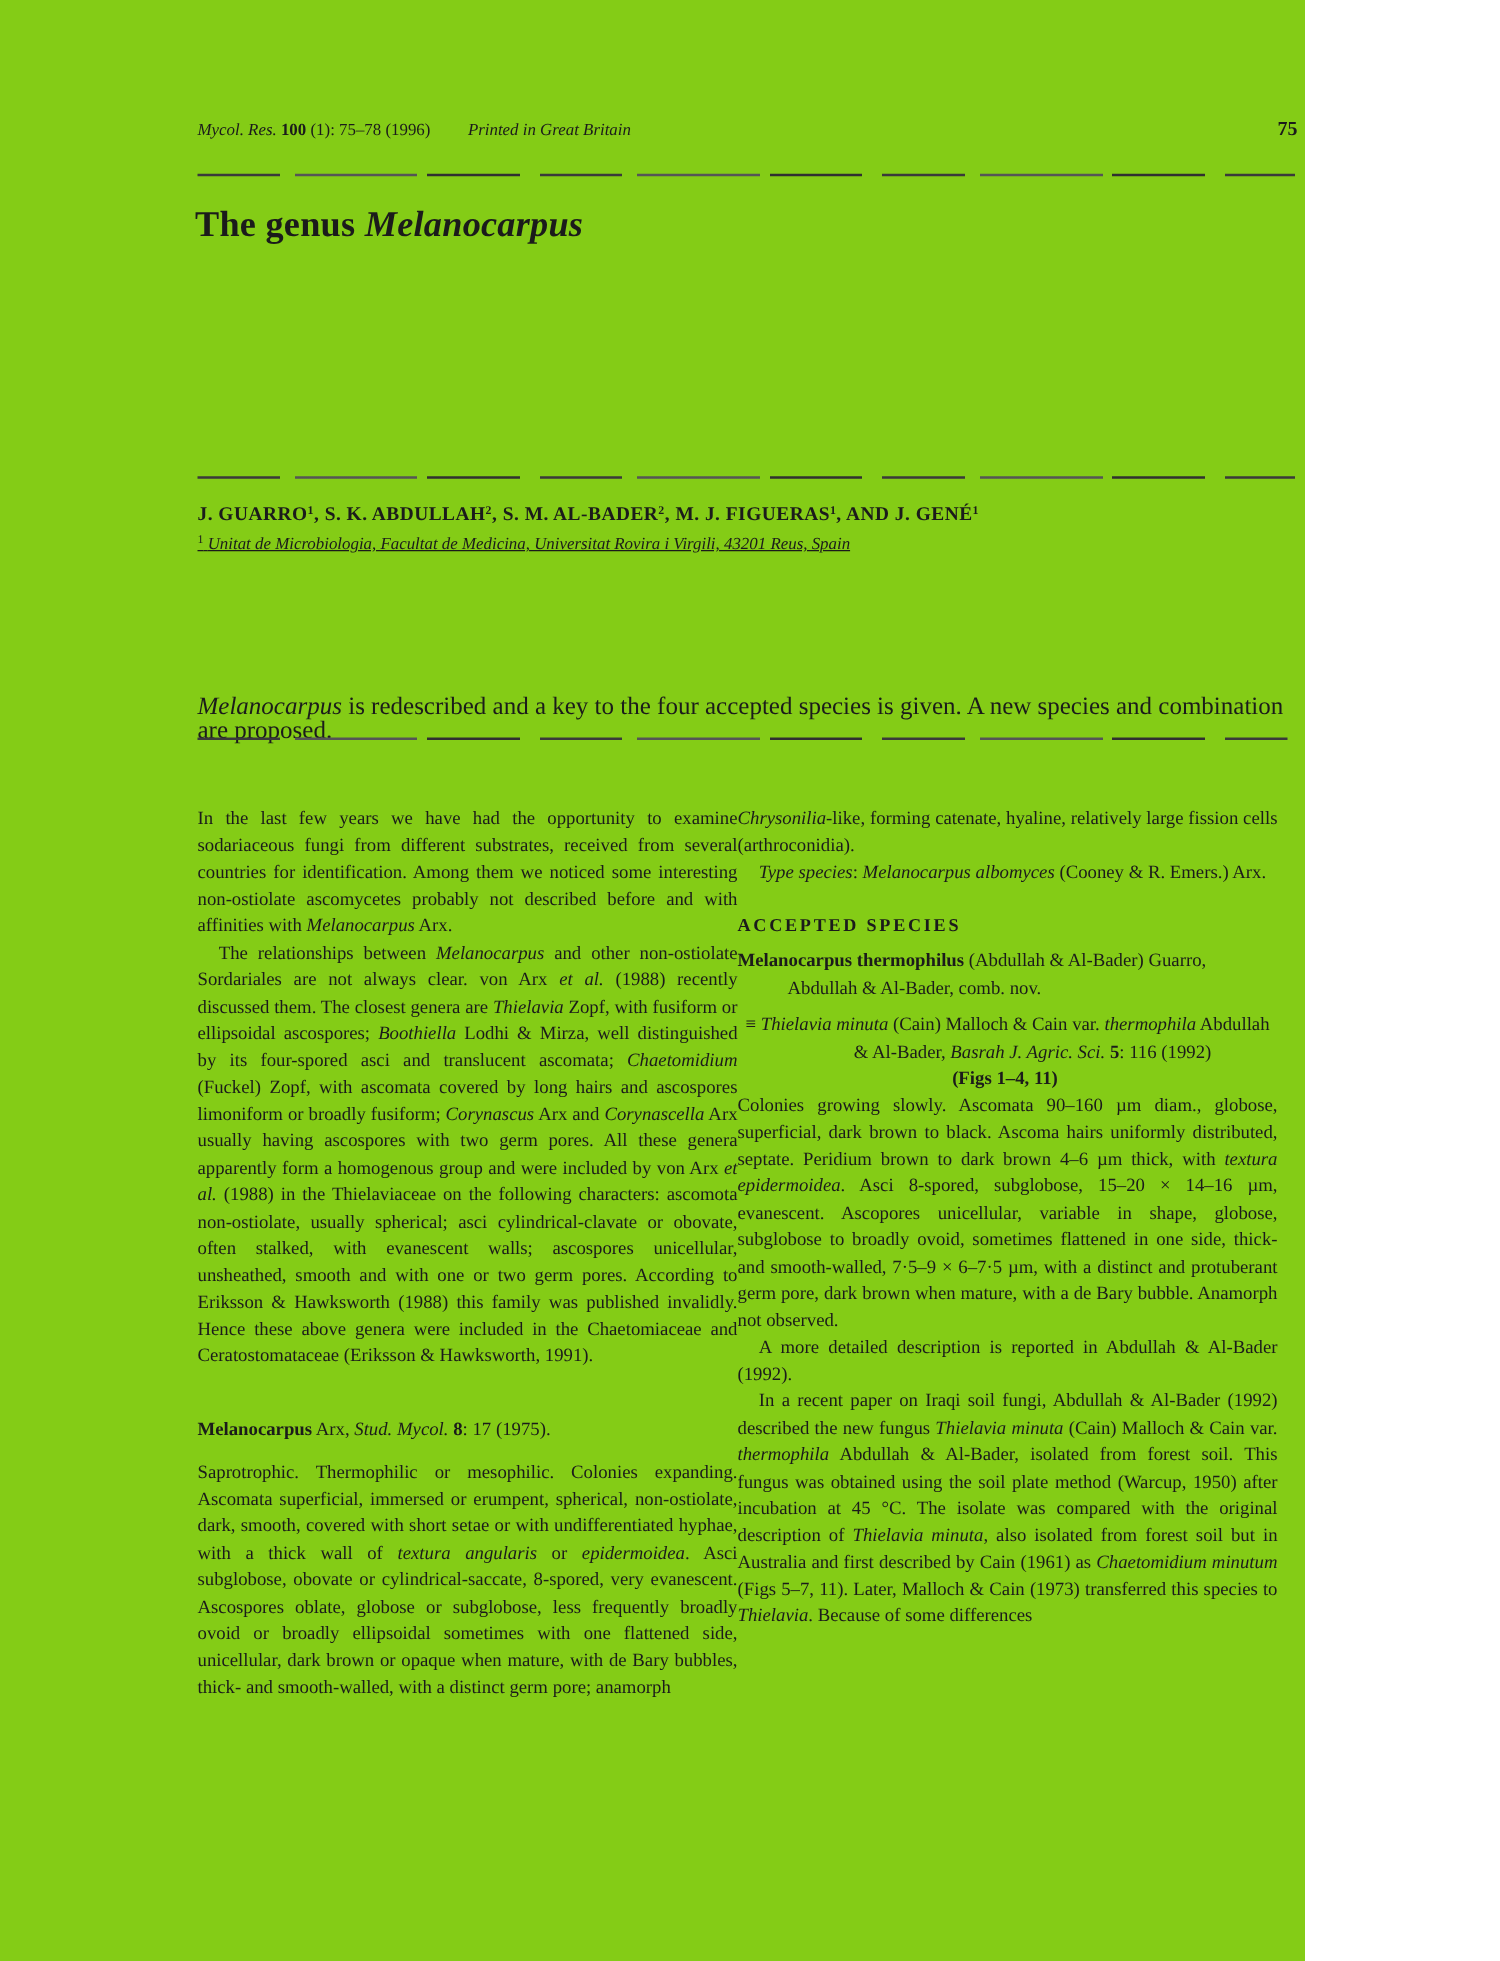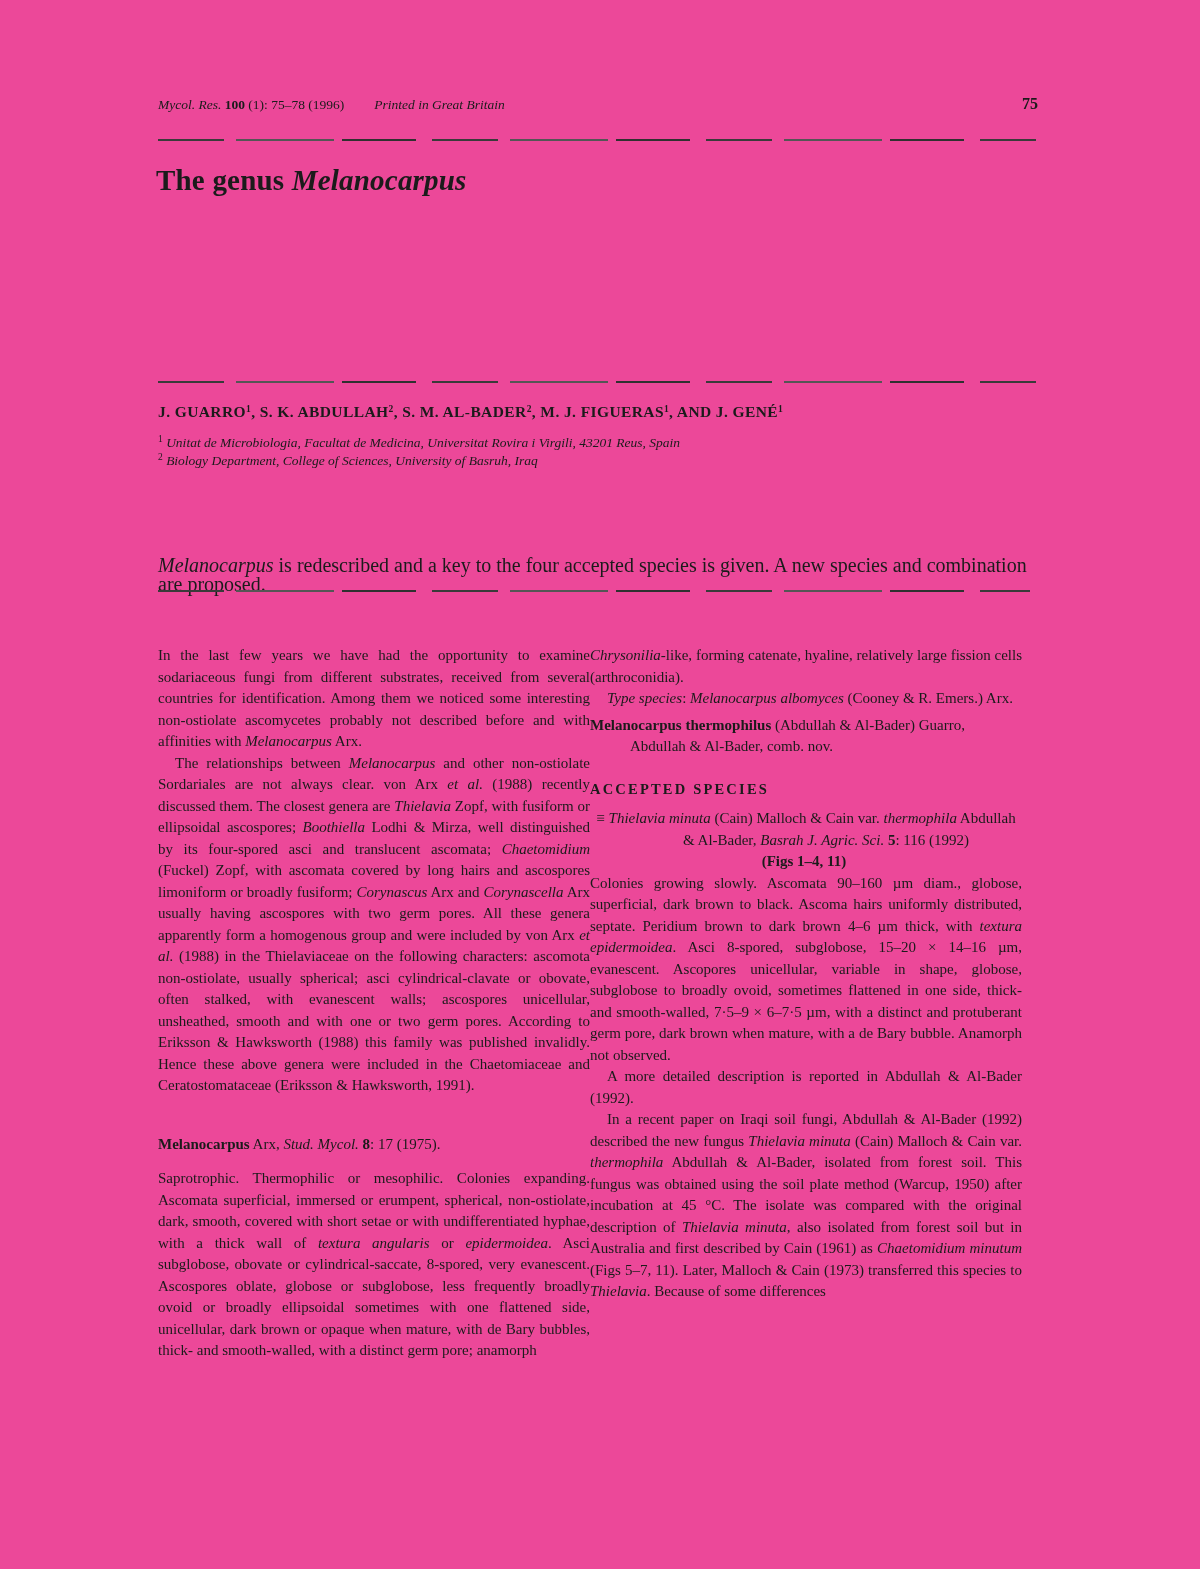--- a/index.html
+++ b/index.html
@@ -1,20 +1,20 @@
 <!DOCTYPE html>
 <html><head>
 <meta charset="utf-8">
 <style>
   html, body { margin: 0; padding: 0; background: #ffffff; }
   .page {
     position: relative;
-    width: 1200px;
+    width: 1044px;
     height: 1569px;
-    background: #ec4899;
+    background: #84cc16;
     color: #1b1b1b;
     font-family: "Liberation Serif", serif;
     overflow: hidden;
   }
   
   .header {
     position: absolute;
     top: 95px; left: 158px; width: 880px;
     display: flex; justify-content: space-between; align-items: baseline;
     font-size: 13.5px;
@@ -35,22 +35,22 @@
   .title {
     position: absolute; top: 164px; left: 156px; margin: 0;
     font-size: 29px; font-weight: 700; letter-spacing: 0.2px;
   }
   
   .authors {
     position: absolute; top: 403px; left: 158px; width: 880px;
     font-size: 15.5px; font-weight: 700; letter-spacing: 0.4px;
   }
   .affiliations {
-    position: absolute; top: 432px; left: 158px; width: 880px;
-    font-size: 13.5px; line-height: 15px;
+    position: absolute; top: 418px; left: 158px; width: 880px;
+    font-size: 13.5px; line-height: 28px; text-decoration: underline;
   }
   
   .abstract {
     position: absolute; top: 556px; left: 158px; width: 876px;
     font-size: 20px; line-height: 19px;
   }
   
   .columns {
     position: absolute; top: 645px; left: 158px; width: 892px;
     display: flex; 
@@ -88,39 +88,38 @@
   <div class="rule rule1"></div>
 
   <h1 class="title"><span>The genus </span><span class="run-i">Melanocarpus</span></h1>
 
   <div class="rule rule2"></div>
 
   <div class="authors"><span>J. GUARRO</span><span class="run-sup">1</span><span>, S. K. ABDULLAH</span><span class="run-sup">2</span><span>, S. M. AL-BADER</span><span class="run-sup">2</span><span>, M. J. FIGUERAS</span><span class="run-sup">1</span><span>, AND J. GENÉ</span><span class="run-sup">1</span></div>
 
   <div class="affiliations">
     <div><span class="run-sup">1</span><span> </span><span class="run-i">Unitat de Microbiologia, Facultat de Medicina, Universitat Rovira i Virgili, 43201 Reus, Spain</span></div>
-    <div><span class="run-sup">2</span><span> </span><span class="run-i">Biology Department, College of Sciences, University of Basruh, Iraq</span></div>
   </div>
 
   <div class="abstract"><span class="run-i">Melanocarpus</span><span> is redescribed and a key to the four accepted species is given. A new species and combination are proposed.</span></div>
 
   <div class="rule rule3"></div>
 
   <div class="columns">
     <div class="col">
         <p class="block para"><span>In the last few years we have had the opportunity to examine sodariaceous fungi from different substrates, received from several countries for identification. Among them we noticed some interesting non-ostiolate ascomycetes probably not described before and with affinities with </span><span class="run-i">Melanocarpus</span><span> Arx.</span></p>
         <p class="block para indent"><span>The relationships between </span><span class="run-i">Melanocarpus</span><span> and other non-ostiolate Sordariales are not always clear. von Arx </span><span class="run-i">et al.</span><span> (1988) recently discussed them. The closest genera are </span><span class="run-i">Thielavia</span><span> Zopf, with fusiform or ellipsoidal ascospores; </span><span class="run-i">Boothiella</span><span> Lodhi &amp; Mirza, well distinguished by its four-spored asci and translucent ascomata; </span><span class="run-i">Chaetomidium</span><span> (Fuckel) Zopf, with ascomata covered by long hairs and ascospores limoniform or broadly fusiform; </span><span class="run-i">Corynascus</span><span> Arx and </span><span class="run-i">Corynascella</span><span> Arx usually having ascospores with two germ pores. All these genera apparently form a homogenous group and were included by von Arx </span><span class="run-i">et al.</span><span> (1988) in the Thielaviaceae on the following characters: ascomota non-ostiolate, usually spherical; asci cylindrical-clavate or obovate, often stalked, with evanescent walls; ascospores unicellular, unsheathed, smooth and with one or two germ pores. According to Eriksson &amp; Hawksworth (1988) this family was published invalidly. Hence these above genera were included in the Chaetomiaceae and Ceratostomataceae (Eriksson &amp; Hawksworth, 1991).</span></p>
         <p class="block genus-heading"><span class="run-b">Melanocarpus</span><span> Arx, </span><span class="run-i">Stud. Mycol.</span><span> </span><span class="run-b">8</span><span>: 17 (1975).</span></p>
         <p class="block para"><span>Saprotrophic. Thermophilic or mesophilic. Colonies expanding. Ascomata superficial, immersed or erumpent, spherical, non-ostiolate, dark, smooth, covered with short setae or with undifferentiated hyphae, with a thick wall of </span><span class="run-i">textura angularis</span><span> or </span><span class="run-i">epidermoidea</span><span>. Asci subglobose, obovate or cylindrical-saccate, 8-spored, very evanescent. Ascospores oblate, globose or subglobose, less frequently broadly ovoid or broadly ellipsoidal sometimes with one flattened side, unicellular, dark brown or opaque when mature, with de Bary bubbles, thick- and smooth-walled, with a distinct germ pore; anamorph</span></p>
       </div>
     <div class="col">
         <p class="block para"><span class="run-i">Chrysonilia</span><span>-like, forming catenate, hyaline, relatively large fission cells (arthroconidia).</span></p>
         <p class="block para indent"><span class="run-i">Type species</span><span>: </span><span class="run-i">Melanocarpus albomyces</span><span> (Cooney &amp; R. Emers.) Arx.</span></p>
+        <p class="block section-heading"><span>ACCEPTED SPECIES</span></p>
         <p class="block species-heading hang40"><span class="run-b">Melanocarpus thermophilus</span><span> (Abdullah &amp; Al-Bader) Guarro, Abdullah &amp; Al-Bader, comb. nov.</span></p>
-        <p class="block section-heading"><span>ACCEPTED SPECIES</span></p>
         <p class="block synonym hang40"><span>≡ </span><span class="run-i">Thielavia minuta</span><span> (Cain) Malloch &amp; Cain var. </span><span class="run-i">thermophila</span><span> Abdullah &amp; Al-Bader, </span><span class="run-i">Basrah J. Agric. Sci.</span><span> </span><span class="run-b">5</span><span>: 116 (1992)</span></p>
         <p class="block figs-line"><span>(Figs 1–4, 11)</span></p>
         <p class="block para"><span>Colonies growing slowly. Ascomata 90–160 µm diam., globose, superficial, dark brown to black. Ascoma hairs uniformly distributed, septate. Peridium brown to dark brown 4–6 µm thick, with </span><span class="run-i">textura epidermoidea</span><span>. Asci 8-spored, subglobose, 15–20 × 14–16 µm, evanescent. Ascopores unicellular, variable in shape, globose, subglobose to broadly ovoid, sometimes flattened in one side, thick- and smooth-walled, 7·5–9 × 6–7·5 µm, with a distinct and protuberant germ pore, dark brown when mature, with a de Bary bubble. Anamorph not observed.</span></p>
         <p class="block para indent"><span>A more detailed description is reported in Abdullah &amp; Al-Bader (1992).</span></p>
         <p class="block para indent"><span>In a recent paper on Iraqi soil fungi, Abdullah &amp; Al-Bader (1992) described the new fungus </span><span class="run-i">Thielavia minuta</span><span> (Cain) Malloch &amp; Cain var. </span><span class="run-i">thermophila</span><span> Abdullah &amp; Al-Bader, isolated from forest soil. This fungus was obtained using the soil plate method (Warcup, 1950) after incubation at 45 °C. The isolate was compared with the original description of </span><span class="run-i">Thielavia minuta</span><span>, also isolated from forest soil but in Australia and first described by Cain (1961) as </span><span class="run-i">Chaetomidium minutum</span><span> (Figs 5–7, 11). Later, Malloch &amp; Cain (1973) transferred this species to </span><span class="run-i">Thielavia</span><span>. Because of some differences</span></p>
       </div>
   </div>
 
 </div>
 

